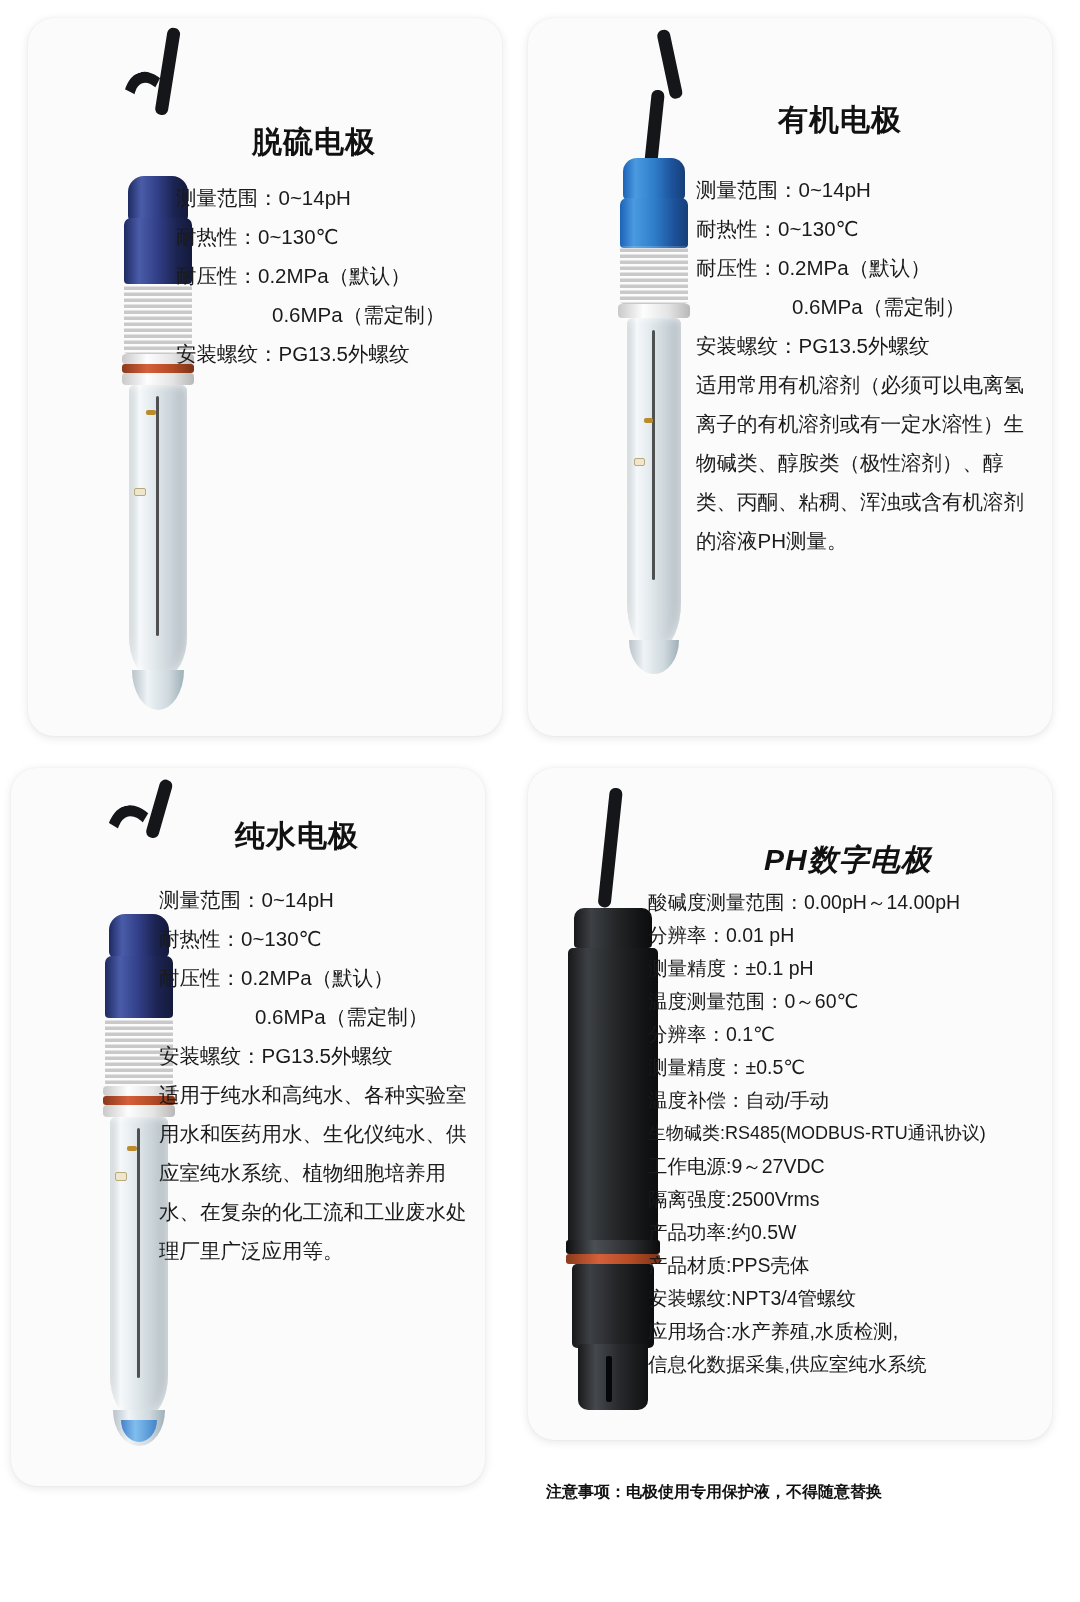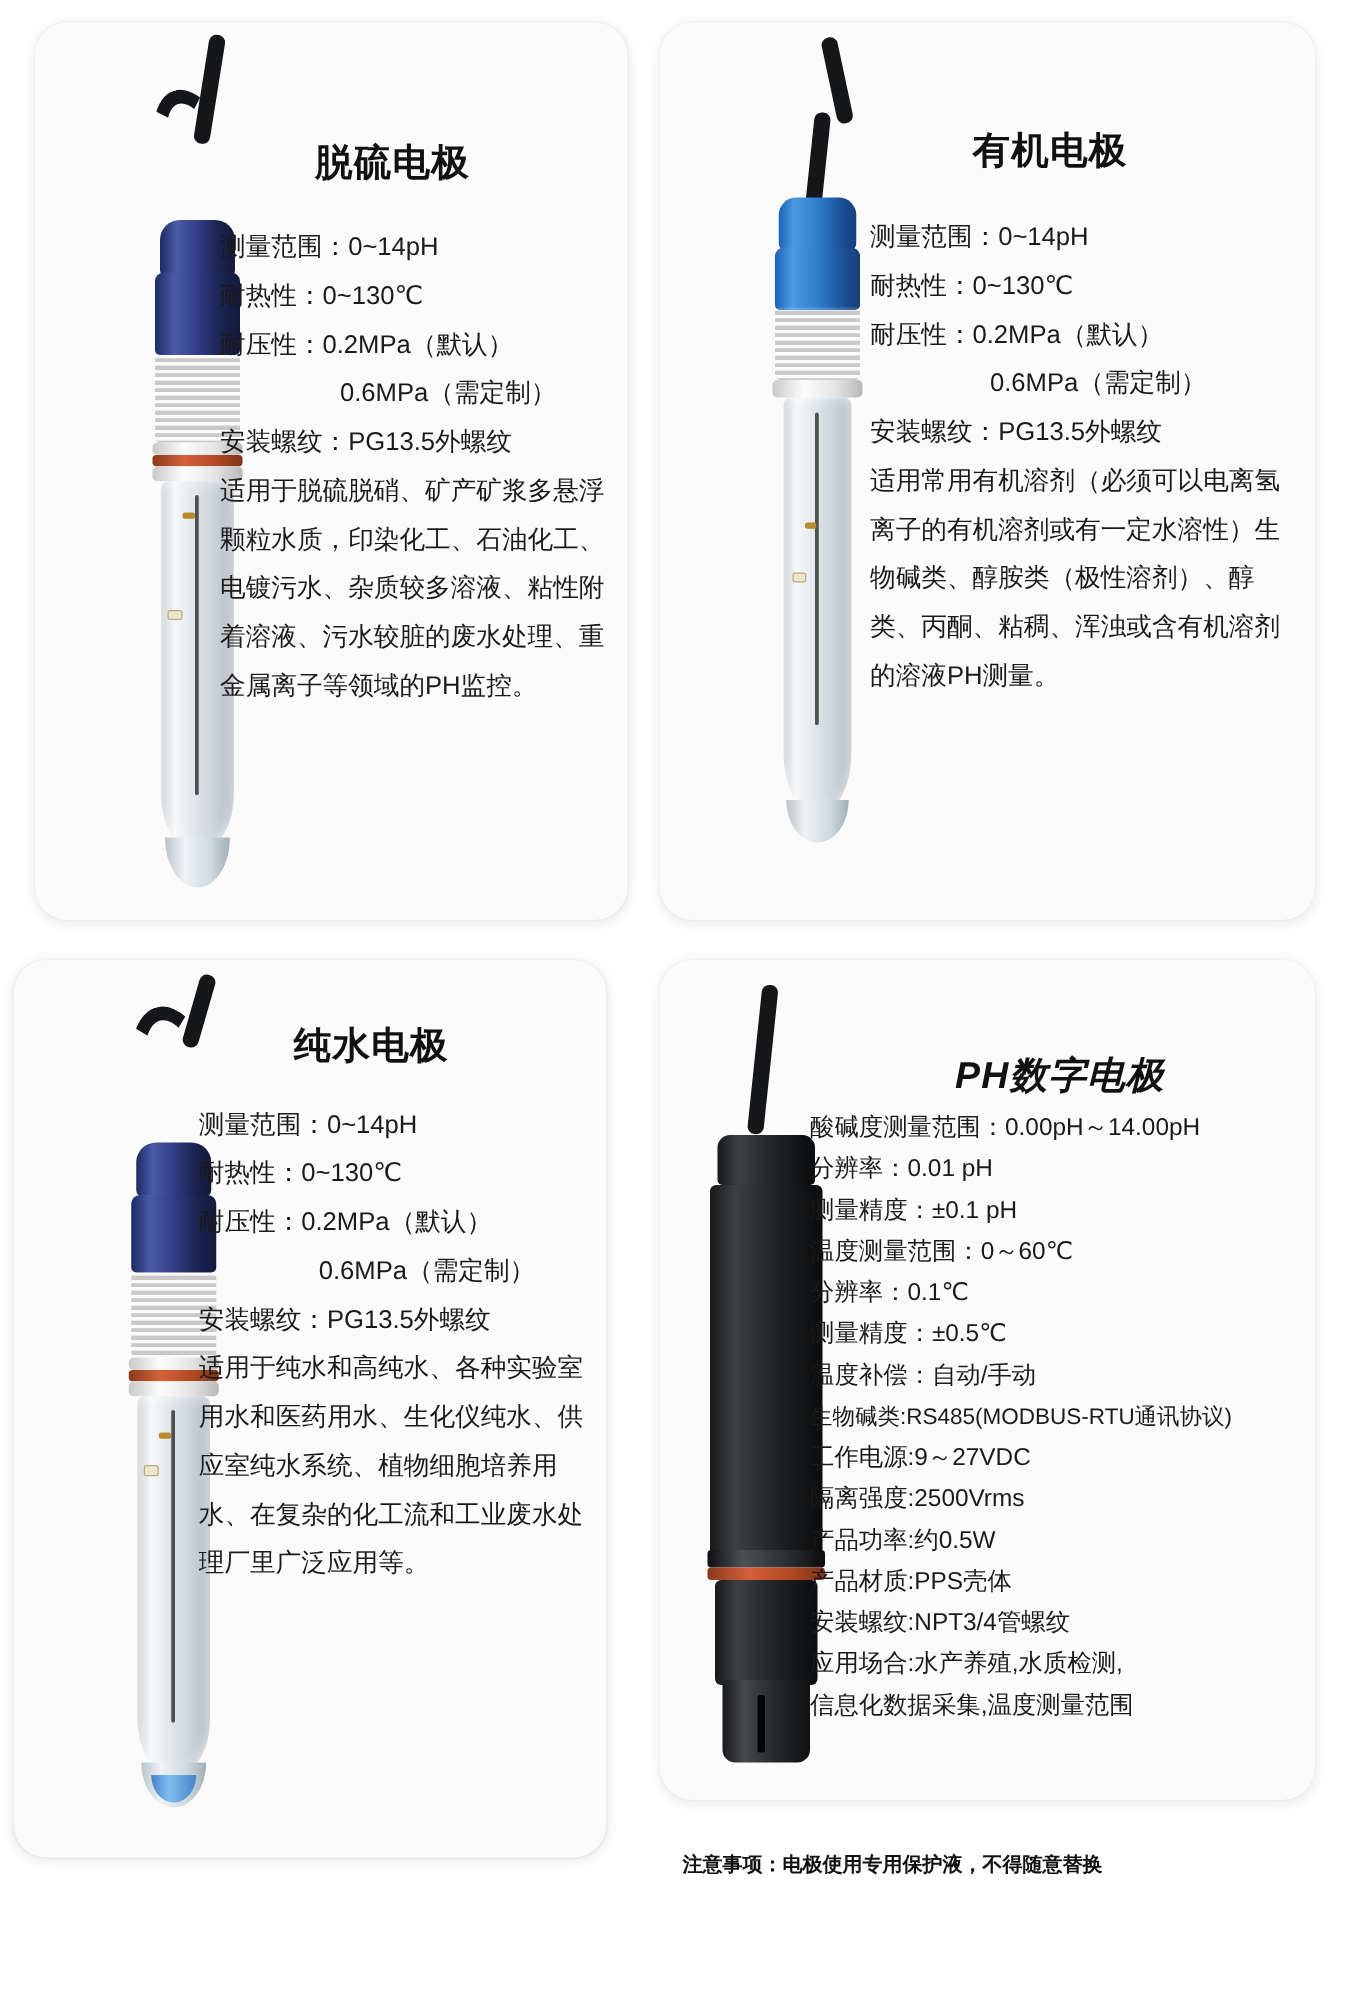--- a/index.html
+++ b/index.html
@@ -163,29 +163,28 @@
       <div class="collar-white" style="left:94px; top:336px; width:72px; height:10px;"></div>
       <div class="collar-orange" style="left:94px; top:346px; width:72px; height:9px;"></div>
       <div class="collar-white" style="left:94px; top:355px; width:72px; height:12px;"></div>
       <div class="glass-body" style="left:101px; top:367px; width:58px; height:292px;"></div>
       <div class="inner-wire" style="left:128px; top:378px; width:3px; height:240px;"></div>
       <div class="inner-gold" style="left:118px; top:392px; width:10px; height:5px;"></div>
       <div class="inner-junction" style="left:106px; top:470px; width:12px; height:8px;"></div>
       <div class="glass-tip" style="left:104px; top:652px; width:52px; height:40px;"></div>
     </div>
 
-    <div class="title" style="left:224px; top:92px;">脱硫电极</div>
+    <div class="title" style="left:224px; top:104px;">脱硫电极</div>
 
     <div class="body-text" style="left:148px; top:160px; width:310px;">
       <p>测量范围：0~14pH</p>
       <p>耐热性：0~130℃</p>
       <p>耐压性：0.2MPa（默认）</p>
       <p class="hang">0.6MPa（需定制）</p>
       <p>安装螺纹：PG13.5外螺纹</p>
-      <p>适用于脱硫脱硝、矿产矿浆多悬浮颗粒水质，印染化工、石油化工、电镀污水、杂质较多溶液、粘性附着溶液、污水较脏的废水处理、重金属离子等领域的PH监控。</p>
     </div>
   </div>
 
   <div class="card card-2">
 
     <div class="probe">
       <div class="cable-straight" style="left:128px; top:12px; height:70px; transform:rotate(-12deg); transform-origin: top center;"></div>
       <div class="cable-straight" style="left:124px; top:72px; height:90px; transform:rotate(6deg); transform-origin: top center;"></div>
       <div class="cap-blue light" style="left:95px; top:140px; width:62px; height:42px; border-radius:14px 14px 5px 5px;"></div>
       <div class="cap-blue light" style="left:92px; top:180px; width:68px; height:50px;"></div>
@@ -264,19 +263,19 @@
       <p>分辨率：0.1℃</p>
       <p>测量精度：±0.5℃</p>
       <p>温度补偿：自动/手动</p>
       <p style="font-size:18px;">生物碱类:RS485(MODBUS-RTU通讯协议)</p>
       <p>工作电源:9～27VDC</p>
       <p>隔离强度:2500Vrms</p>
       <p>产品功率:约0.5W</p>
       <p>产品材质:PPS壳体</p>
       <p>安装螺纹:NPT3/4管螺纹</p>
       <p>应用场合:水产养殖,水质检测,</p>
-      <p>信息化数据采集,温度测量范围</p>
+      <p>信息化数据采集,供应室纯水系统</p>
     </div>
   </div>
 
   <div class="note" style="left:546px; top:1482px;">注意事项：电极使用专用保护液，不得随意替换</div>
 
 </div>
 
 </body></html>

